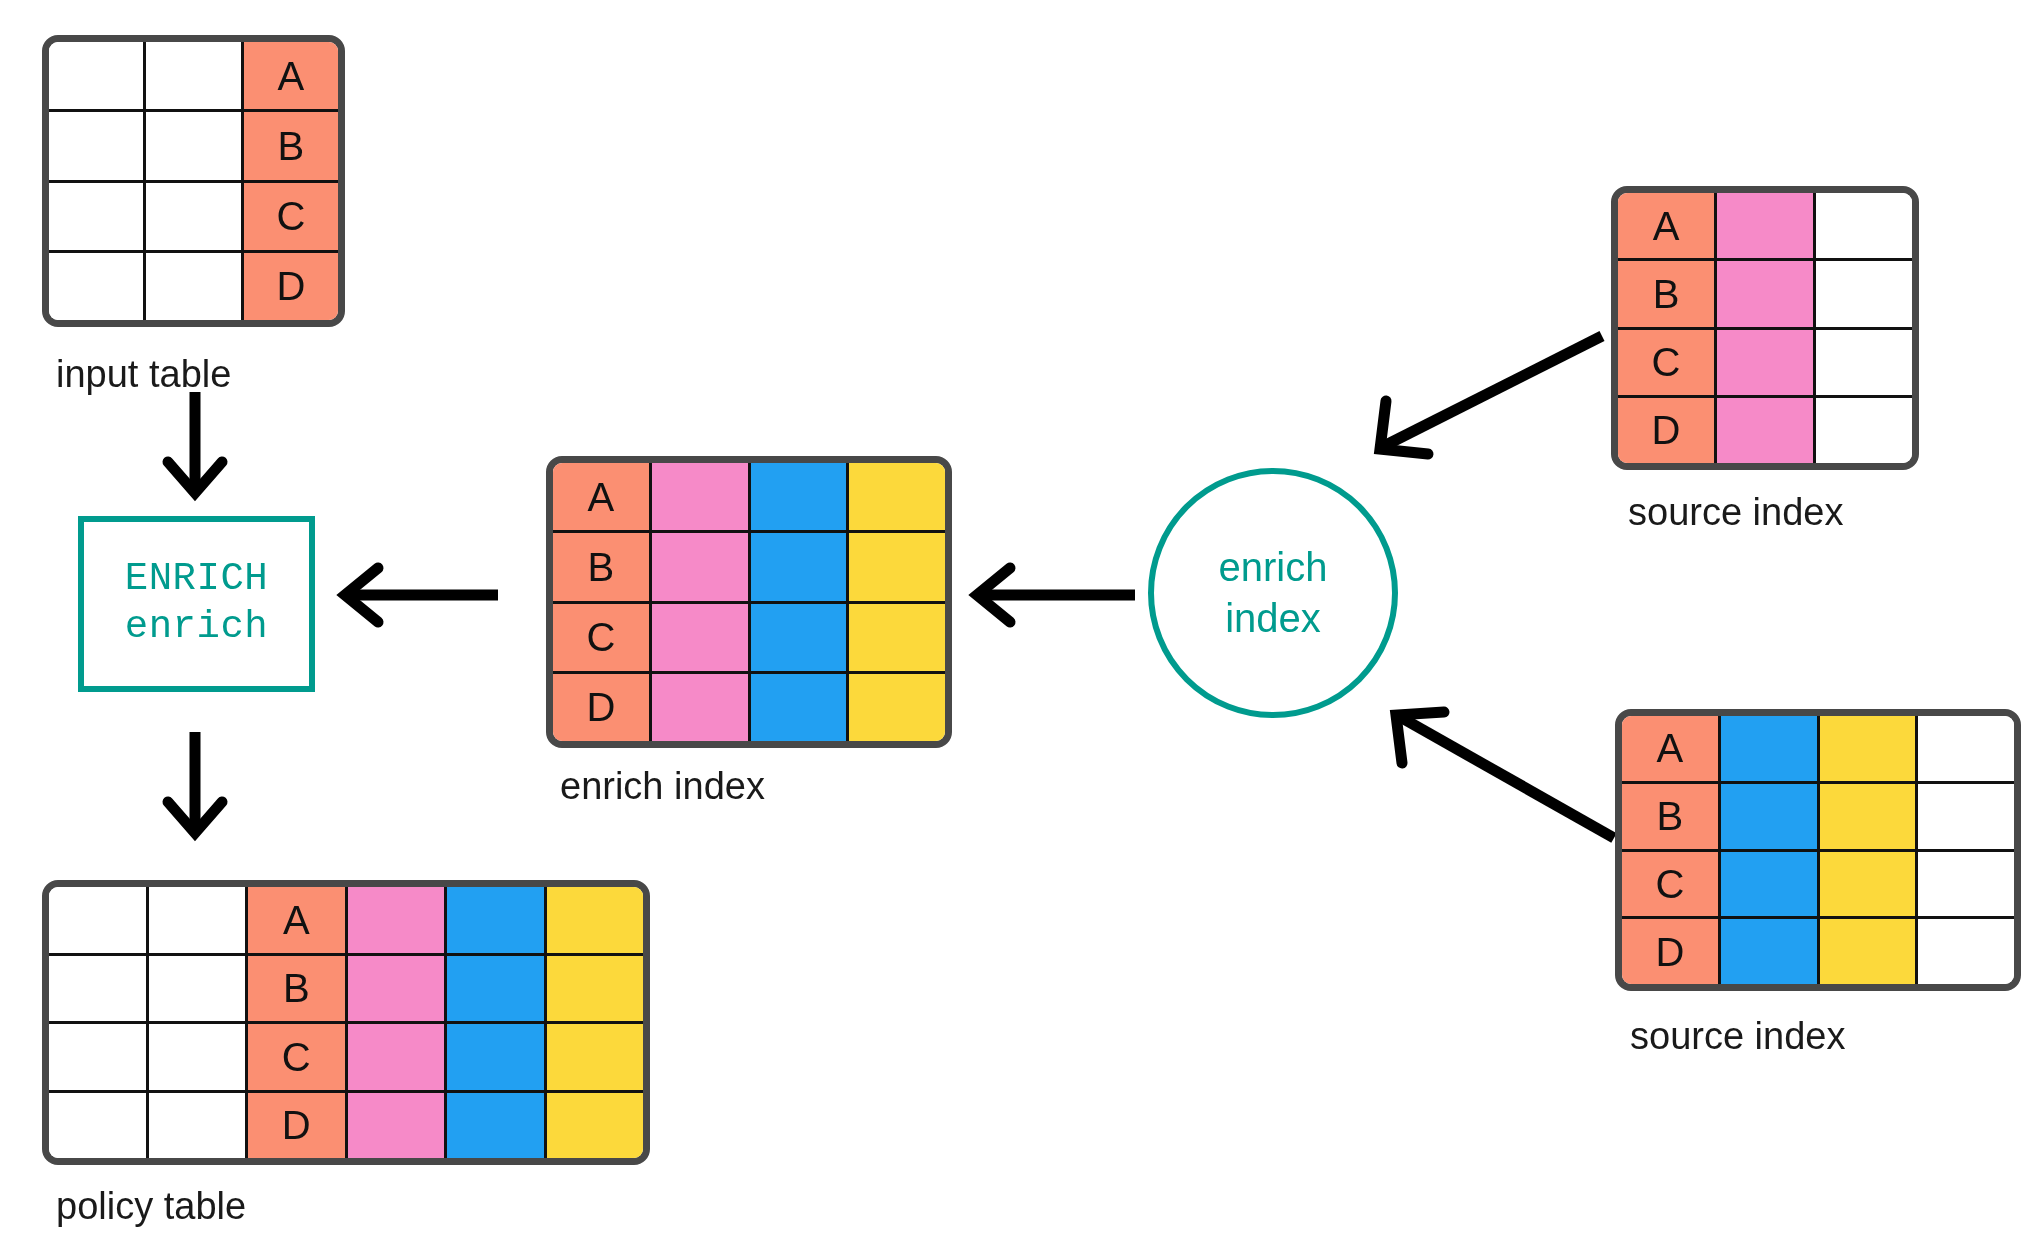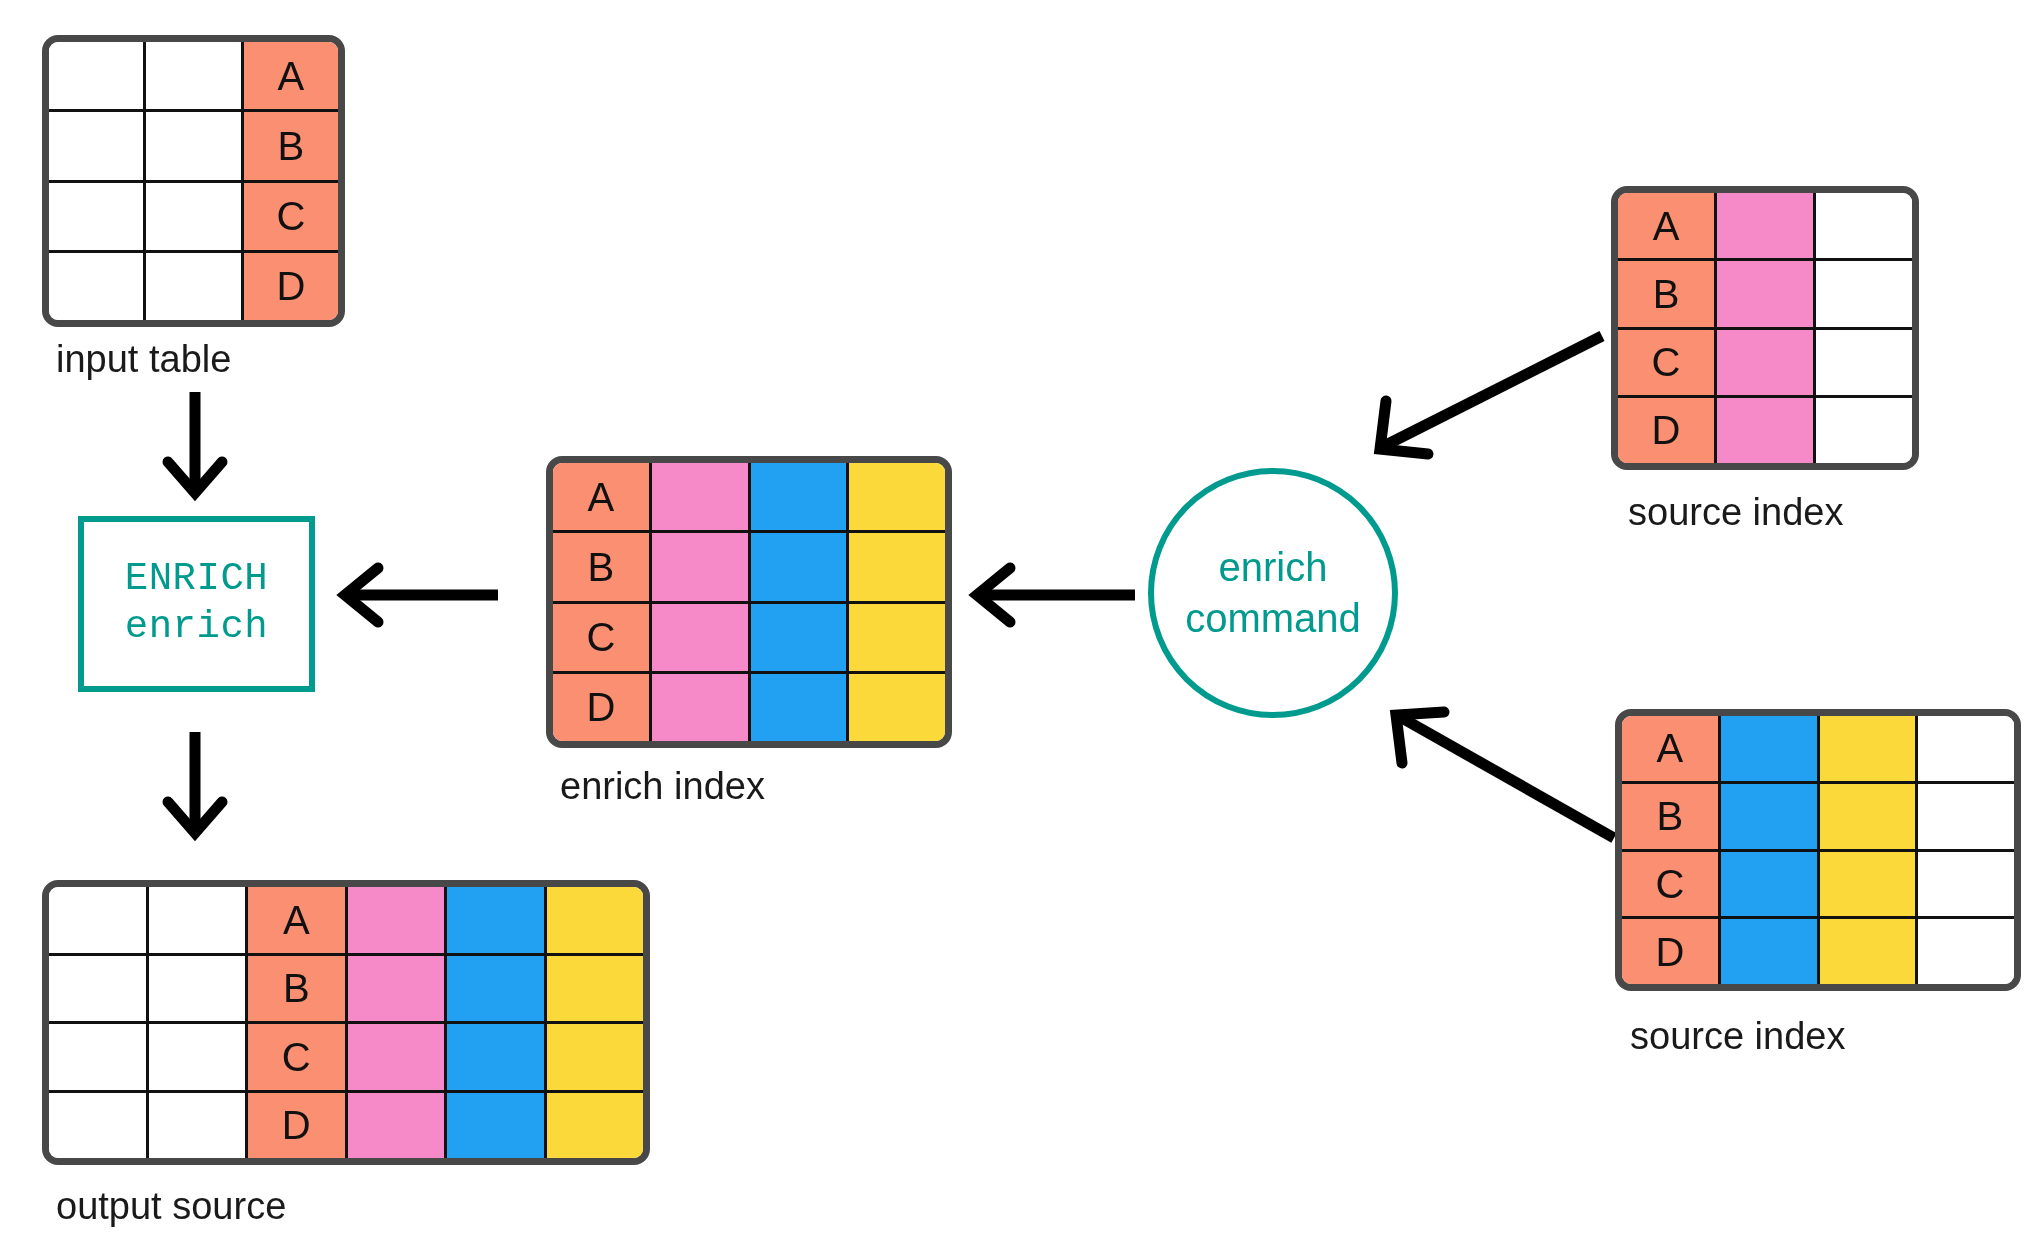--- a/index.html
+++ b/index.html
@@ -128,21 +128,21 @@
         <div class="cell" style="flex: 1 1 0px; background: rgb(255, 255, 255);"></div>
         <div class="cell" style="flex: 1 1 0px; background: rgb(255, 255, 255);"></div>
         <div class="cell" style="flex: 1 1 0px; background: rgb(251, 143, 114);">C</div>
       </div>
       <div class="tbl-row">
         <div class="cell" style="flex: 1 1 0px; background: rgb(255, 255, 255);"></div>
         <div class="cell" style="flex: 1 1 0px; background: rgb(255, 255, 255);"></div>
         <div class="cell" style="flex: 1 1 0px; background: rgb(251, 143, 114);">D</div>
       </div>
     </div>
-  <div class="caption" id="input-table-caption" style="left:56px; top:340px;">input table</div>
+  <div class="caption" id="input-table-caption" style="left:56px; top:355px;">input table</div>
 
   <svg class="arrow-svg" style="left:155px; top:390px; width:80px; height:110px;" viewBox="0 0 80 110">
     <path d="M40 2 L40 100" stroke="#000000" stroke-width="11" fill="none"></path>
     <path d="M13 72 L40 103 L67 72" stroke="#000000" stroke-width="11" fill="none" stroke-linecap="round" stroke-linejoin="miter"></path>
   </svg>
 
   <div class="cmd-box" id="enrich-command-box" style="left: 78px; top: 516px; width: 237px; height: 176px; border-color: rgb(0, 155, 142); color: rgb(0, 155, 142);">
     <div class="cmd-line1">ENRICH</div>
     <div class="cmd-line2">enrich</div>
   </div>
@@ -179,21 +179,21 @@
       </div>
       <div class="tbl-row">
         <div class="cell" style="flex: 1 1 0px; background: rgb(255, 255, 255);"></div>
         <div class="cell" style="flex: 1 1 0px; background: rgb(255, 255, 255);"></div>
         <div class="cell" style="flex: 1 1 0px; background: rgb(251, 143, 114);">D</div>
         <div class="cell" style="flex: 1 1 0px; background: rgb(246, 138, 200);"></div>
         <div class="cell" style="flex: 1 1 0px; background: rgb(34, 160, 242);"></div>
         <div class="cell" style="flex: 1 1 0px; background: rgb(252, 217, 59);"></div>
       </div>
     </div>
-  <div class="caption" id="output-table-caption" style="left:56px; top:1187px;">output source</div>
+  <div class="caption" id="output-table-caption" style="left:56px; top:1187px;">policy table</div>
 
   <svg class="arrow-svg" style="left:340px; top:560px; width:160px; height:70px;" viewBox="0 0 160 70">
     <path d="M158 35 L8 35" stroke="#000000" stroke-width="11" fill="none"></path>
     <path d="M38 8 L5 35 L38 62" stroke="#000000" stroke-width="11" fill="none" stroke-linecap="round" stroke-linejoin="miter"></path>
   </svg>
 
   <div class="tbl" id="enrich-index-table" style="left: 546px; top: 456px; width: 406px; height: 292px; border-color: rgb(72, 72, 72);">
       <div class="tbl-row">
         <div class="cell" style="flex: 1 1 0px; background: rgb(251, 143, 114);">A</div>
         <div class="cell" style="flex: 1 1 0px; background: rgb(246, 138, 200);"></div>
@@ -221,21 +221,21 @@
     </div>
   <div class="caption" id="enrich-index-caption" style="left:560px; top:767px;">enrich index</div>
 
   <svg class="arrow-svg" style="left:972px; top:560px; width:165px; height:70px;" viewBox="0 0 165 70">
     <path d="M163 35 L8 35" stroke="#000000" stroke-width="11" fill="none"></path>
     <path d="M38 8 L5 35 L38 62" stroke="#000000" stroke-width="11" fill="none" stroke-linecap="round" stroke-linejoin="miter"></path>
   </svg>
 
   <div class="policy-circle" id="enrich-policy-circle" style="left: 1148px; top: 468px; width: 250px; height: 250px; border-color: rgb(0, 155, 142); color: rgb(0, 155, 142);">
     <div class="policy-line">enrich</div>
-    <div class="policy-line">command</div>
+    <div class="policy-line">index</div>
   </div>
 
   <svg class="arrow-svg" style="left:1370px; top:330px; width:240px; height:130px;" viewBox="0 0 240 130">
     <path d="M232 6 L14 116" stroke="#000000" stroke-width="11" fill="none" stroke-linecap="butt"></path>
     <path d="M16 71 L10 119 L58 124" stroke="#000000" stroke-width="11" fill="none" stroke-linecap="round" stroke-linejoin="miter"></path>
   </svg>
 
   <div class="tbl" id="source-index-top" style="left: 1611px; top: 186px; width: 308px; height: 284px; border-color: rgb(72, 72, 72);">
       <div class="tbl-row">
         <div class="cell" style="flex: 1 1 0px; background: rgb(251, 143, 114);">A</div>

